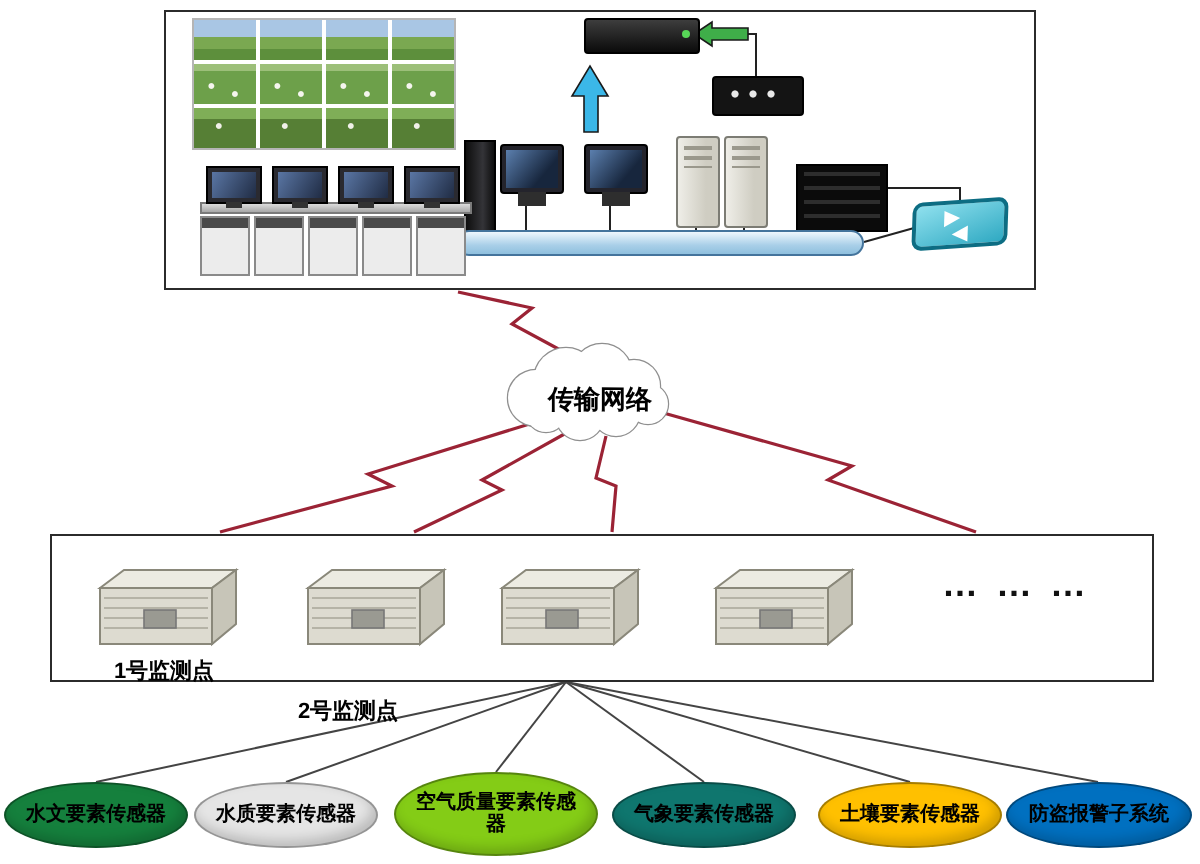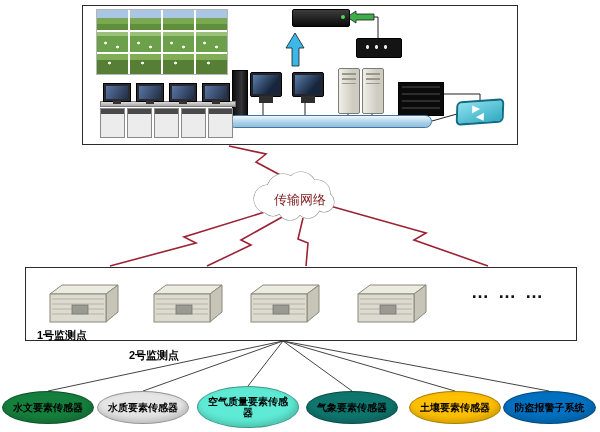--- a/index.html
+++ b/index.html
@@ -73,24 +73,24 @@
     border:1px solid #8a8a8a; box-sizing:border-box; }
   .cabinet::before { content:""; position:absolute; left:0; right:0; top:0; height:5px; background:#4a4a4a; }
   .desk-monitor { position:absolute; top:83px; width:26px; height:17px; background:#2a2a30; border:1px solid #000; }
   .desk-monitor::before { content:""; position:absolute; left:2px; right:2px; top:2px; bottom:2px;
     background:linear-gradient(120deg,#5a76a4,#202c44); }
   .desk-monitor::after { content:""; position:absolute; left:50%; bottom:-3px; transform:translateX(-50%);
     width:8px; height:3px; background:#333; }
 
   
   .cloud-label { position:absolute; left:258px; top:191px; width:84px; text-align:center;
-    color:#7f1d1d; font-weight:normal; font-size:13px; }
-
-  
-  .station-label { position:absolute; top:328px; width:90px; text-align:left;
+    color:#000000; font-weight:bold; font-size:13px; }
+
+  
+  .station-label { position:absolute; top:328px; width:90px; text-align:center;
     font-size:11px; font-weight:bold; color:#000; }
   .dots { position:absolute; left:443px; top:282px; width:130px; text-align:center;
     font-size:18px; font-weight:bold; letter-spacing:2px; color:#111; }
 
   
   .sensor { position:absolute; border-radius:50%; display:flex; align-items:center; justify-content:center;
     text-align:center; font-weight:bold; font-size:10px; line-height:1.15; color:#000;
     border:1px solid rgba(0,0,0,.35); box-shadow:inset -2px -3px 6px rgba(0,0,0,.18);
     padding:2px 8px; box-sizing:border-box; }
   #sensor-0 { left:2px;   top:391px; width:92px;  height:33px; }
@@ -226,18 +226,18 @@
 
   <div class="cloud-label">传输网络</div>
 
   <div class="box" id="stations-box"></div>
   <div class="station-label" style="left:37px;">1号监测点</div>
   <div class="station-label" style="left:129px;margin-top:20px;">2号监测点</div>
   <div class="dots">… … …</div>
 
   <div class="sensor" id="sensor-0" style="background: #15803d;">水文要素传感器</div>
   <div class="sensor" id="sensor-1" style="background: #e5e5e5;">水质要素传感器</div>
-  <div class="sensor" id="sensor-2" style="background: #5eead4;">空气质量要素传感器</div>
+  <div class="sensor" id="sensor-2" style="background: #84cc16;">空气质量要素传感器</div>
   <div class="sensor" id="sensor-3" style="background: #0f766e;">气象要素传感器</div>
   <div class="sensor" id="sensor-5" style="background: rgb(0, 112, 192);">防盗报警子系统</div>
   <div class="sensor" id="sensor-4" style="background: rgb(255, 192, 0);">土壤要素传感器</div>
 
 </div>
 
 </body></html>

